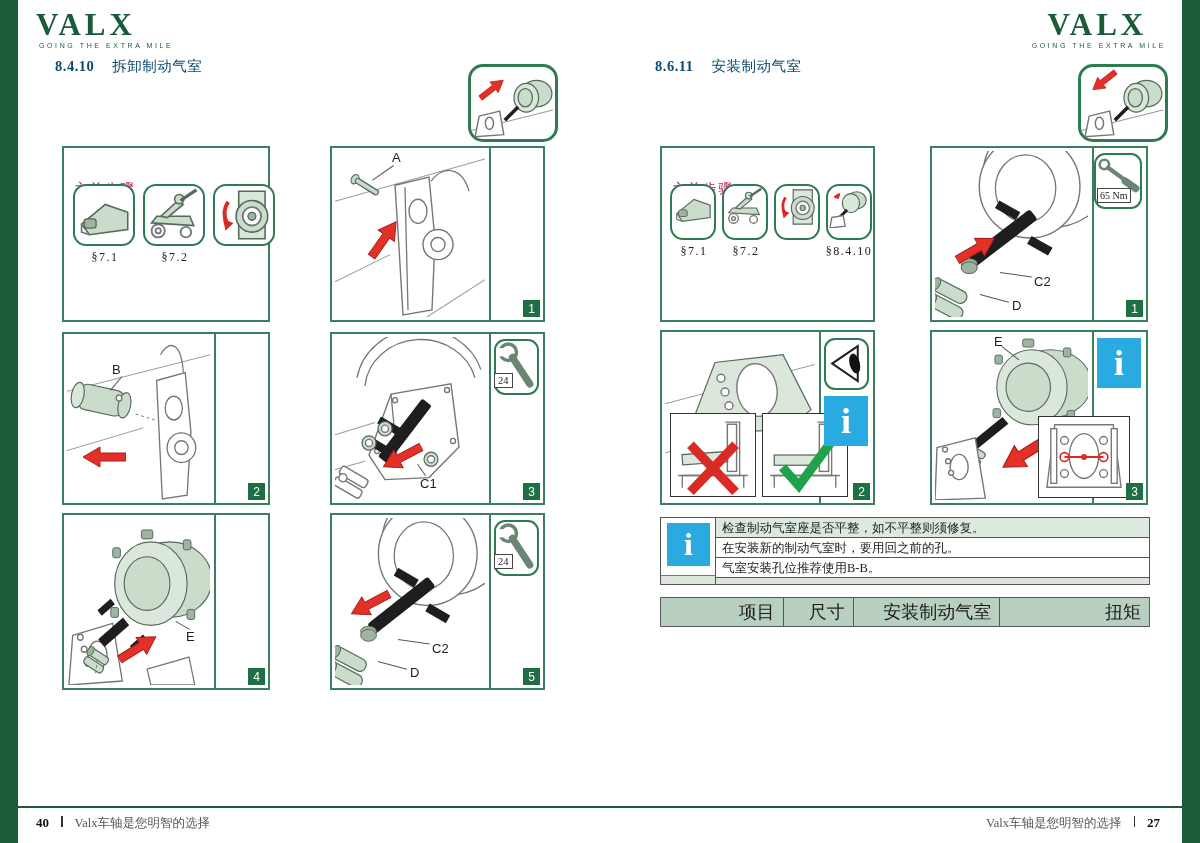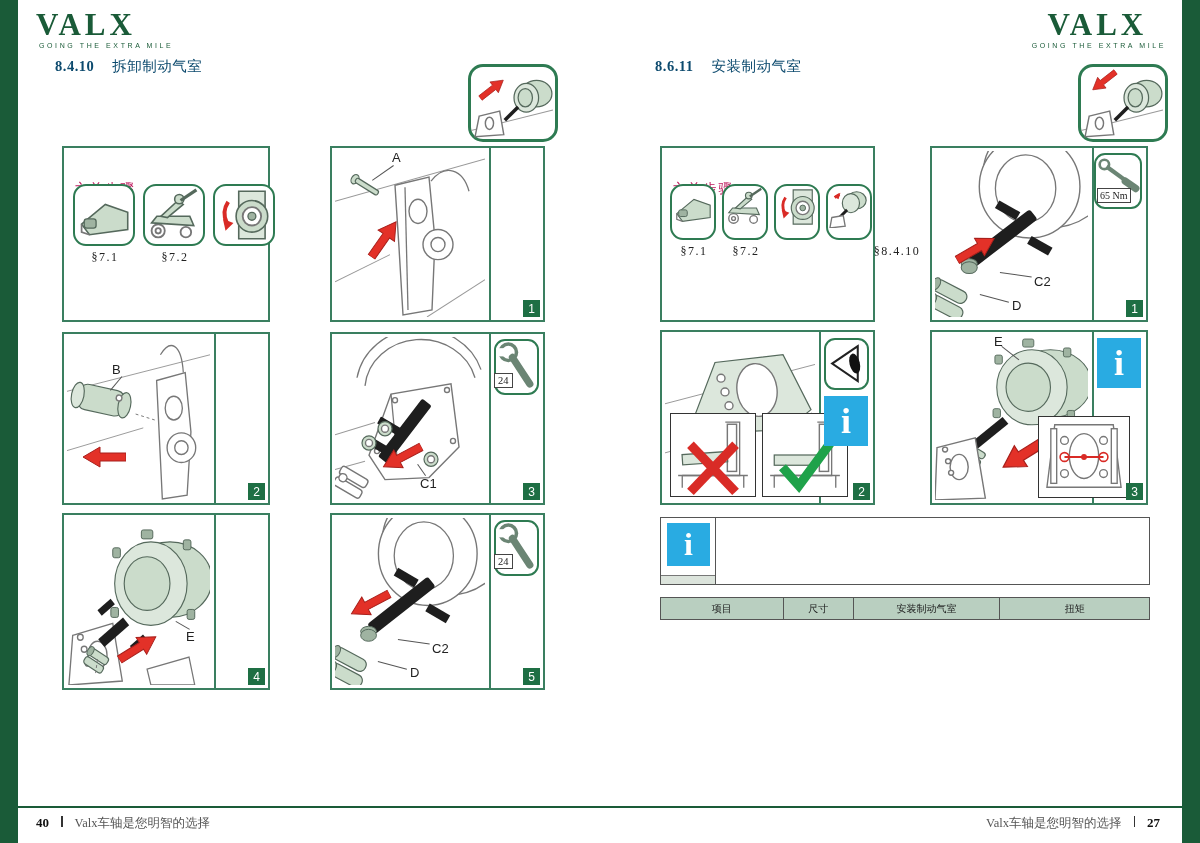--- a/index.html
+++ b/index.html
@@ -57,21 +57,21 @@
   .infobox { position:absolute; left:660px; top:517px; width:490px; height:68px; border:1px solid #555; display:flex; }
   .info-icon-cell { width:55px; border-right:1px solid #555; position:relative; background:#fff; }
   .info-lines { flex:1; display:flex; flex-direction:column; }
   .info-line { border-bottom:1px solid #555; font-size:12.5px; color:#1c1c1c; padding:2px 6px 0 6px; height:20px; background:#fff; }
   .info-line.hl { background:#DCE9DE; }
   .info-fill { flex:1; background:#DCE4DC; }
   .info-strip { position:absolute; left:0; right:0; bottom:0; height:9px; background:#DCE4DC; border-top:1px solid #777; }
 
   
   .ttable { position:absolute; left:660px; top:597px; width:490px; border-collapse:collapse; }
-  .ttable th, .ttable td { border:1px solid #555; font-size:10px; font-weight:normal; text-align:center; padding:2px 8px; color:#1c1c1c; }
+  .ttable th, .ttable td { border:1px solid #555; font-size:18px; font-weight:normal; text-align:right; padding:2px 8px; color:#1c1c1c; }
   .ttable th { background:#B9CFC0; height:22px; }
   .ttable td { height:46px; vertical-align:top; background:#fff; }
 
   
   .foot-rule { position:absolute; left:18px; right:18px; top:806px; height:2px; background:#1A5B38; }
   .footer { position:absolute; top:815px; font-size:12.5px; color:#555;text-align:right; }
   .footer .pg { font-weight:bold; color:#111; font-size:13px; }
   .footer .sep { display:inline-block; width:1.5px; height:11px; background:#333; margin:0 12px; }
   .footer.l { left:36px; } .footer.r { right:40px; }
 
@@ -422,21 +422,21 @@
           <ellipse cx="30" cy="15" rx="10" ry="9" class="part-sage"></ellipse>
           <ellipse cx="24" cy="18" rx="9" ry="10" class="part-sagel"></ellipse>
           <line x1="20" y1="25" x2="11" y2="34" stroke="#1E1E1E" stroke-width="3"></line>
           <path d="M4 33 L16 31 L18 42 L2 44 Z" class="part-light"></path>
           <polygon points="6,11 13,7 11,14" fill="#D92B26"></polygon>
           <line x1="7" y1="12" x2="12" y2="9" stroke="#D92B26" stroke-width="3"></line>
         </svg>
     </div>
     <div class="pref" style="left:10px;top:96px;width:44px;">§7.1</div>
     <div class="pref" style="left:62px;top:96px;width:44px;">§7.2</div>
-    <div class="pref" style="left:156px;top:96px;width:62px;margin-left:48px;">§8.4.10</div>
+    <div class="pref" style="left:156px;top:96px;width:62px;">§8.4.10</div>
   </div>
 
   <div class="panel" style="left:930px;top:146px;width:218px;height:176px;">
     <div class="divider"></div>
     <div class="art">
       <svg viewBox="0 0 152 168" preserveAspectRatio="none">
         <ellipse cx="112" cy="22" rx="64" ry="56" class="part-light"></ellipse>
         <ellipse cx="94" cy="36" rx="50" ry="52" class="part-light"></ellipse>
         <ellipse cx="90" cy="38" rx="30" ry="34" class="olf"></ellipse>
         <g transform="translate(64,50) rotate(30)">
@@ -591,20 +591,26 @@
     </div>
     <div class="badge">3</div>
   </div>
 
   <div class="infobox">
     <div class="info-icon-cell">
       <div class="ibox" style="left:6px;top:5px;width:43px;height:43px;">
         <span class="ig" style="font-size:32px;">i</span>
       </div>
       <div class="info-strip"></div>
+    </div>
+    <div class="info-lines">
+      <div class="info-line hl">检查制动气室座是否平整，如不平整则须修复。</div>
+      <div class="info-line">在安装新的制动气室时，要用回之前的孔。</div>
+      <div class="info-line">气室安装孔位推荐使用B-B。</div>
+      <div class="info-fill"></div>
     </div>
   </div>
 
   <table class="ttable">
     <colgroup>
         <col style="width:123px">
         <col style="width:70px">
         <col style="width:147px">
         <col style="width:150px">
       </colgroup>

